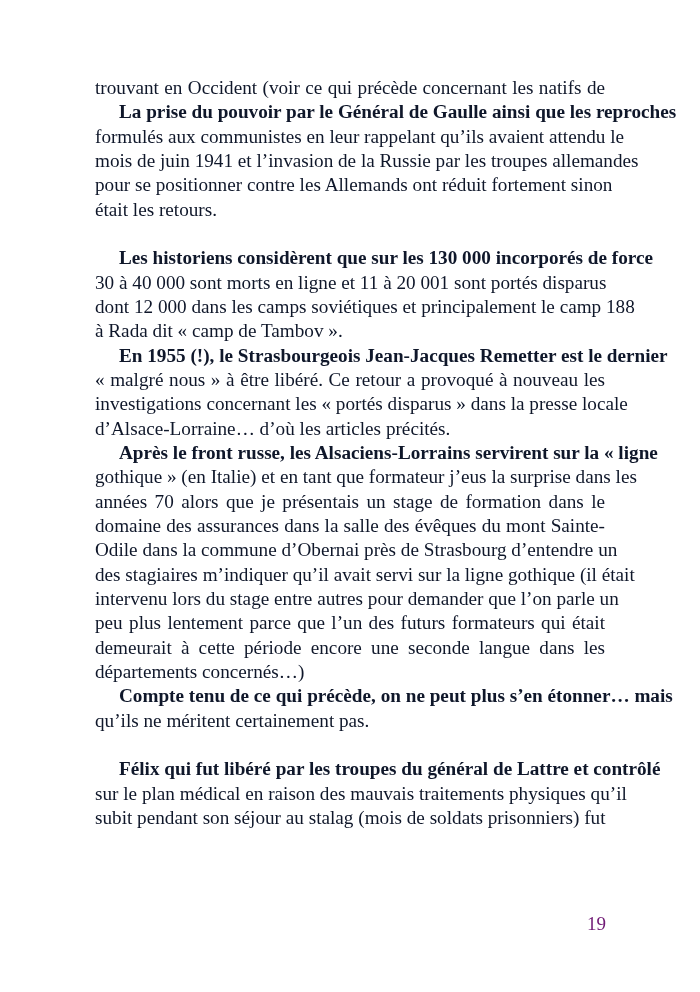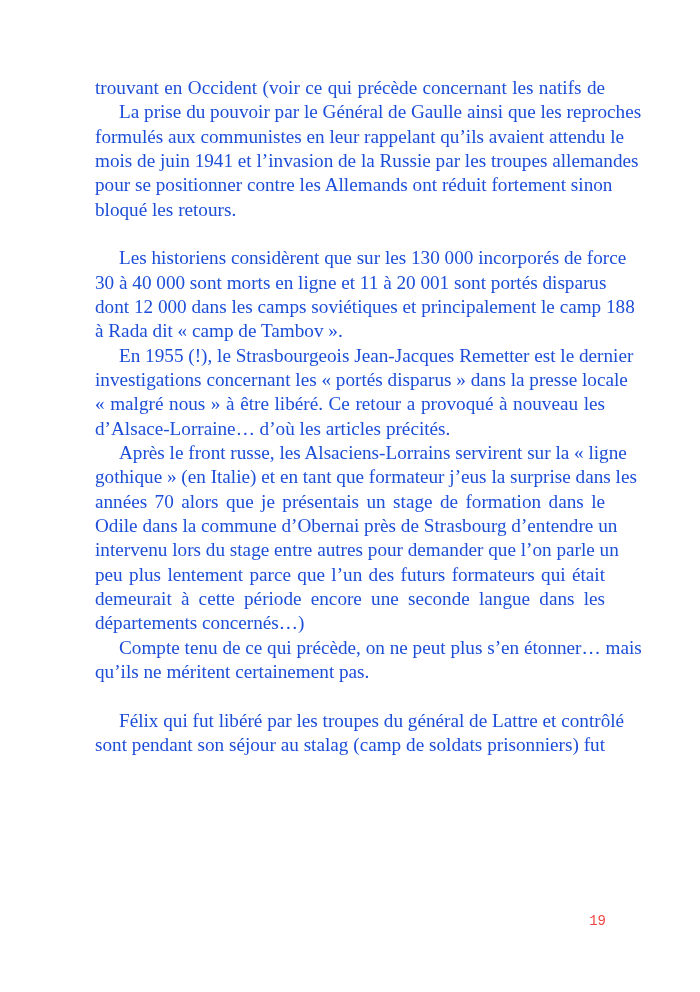--- a/index.html
+++ b/index.html
@@ -4,88 +4,91 @@
 <style>
   html, body { margin: 0; padding: 0; background: #ffffff; }
   body { width: 700px; height: 992px; position: relative; overflow: hidden; }
   .page {
     position: absolute; left: 0; top: 0; width: 700px; height: 992px; background: #fff;
   }
   .text {
     position: absolute; left: 95px; top: 76px; width: 510px;
     font-family: "Liberation Serif", serif;
     font-size: 19.2px;
-    color: #1d4ed8;
+    color: #0f172a;
   }
   .line {
     height: 24.33px; line-height: 24.33px;
     white-space: nowrap;
     text-align: justify; text-align-last: justify;
     overflow: visible;
   }
   .line.last { text-align-last: left; }
-  .line.indent { padding-left: 24px; }
+  .line.indent { padding-left: 24px; font-weight: bold; }
   .line.blank { height: 24.33px; }
   .pagenum {
     position: absolute; left: 560px; width: 46px; top: 913px;
     text-align: right;
-    font-family: Liberation Mono, monospace;
-    font-size: 14px; color: #ef4444;
+    font-family: Liberation Serif, serif;
+    font-size: 19px; color: #701a75;
   }
 </style>
 </head>
 <body>
 
 <div class="page">
   <div class="text">
 
     <div class="para">
       <div class="line">trouvant en Occident (voir ce qui précède concernant les natifs de</div>
     </div>
 
     <div class="para">
       <div class="line indent">La prise du pouvoir par le Général de Gaulle ainsi que les reproches</div>
       <div class="line">formulés aux communistes en leur rappelant qu’ils avaient attendu le</div>
       <div class="line">mois de juin 1941 et l’invasion de la Russie par les troupes allemandes</div>
       <div class="line">pour se positionner contre les Allemands ont réduit fortement sinon</div>
-      <div class="line last">bloqué les retours.</div>
+      <div class="line last">était les retours.</div>
     </div>
     <div class="line blank"></div>
 
     <div class="para">
       <div class="line indent">Les historiens considèrent que sur les 130 000 incorporés de force</div>
       <div class="line">30 à 40 000 sont morts en ligne et 11 à 20 001 sont portés disparus</div>
       <div class="line">dont 12 000 dans les camps soviétiques et principalement le camp 188</div>
       <div class="line last">à Rada dit « camp de Tambov ».</div>
     </div>
 
     <div class="para">
       <div class="line indent">En 1955 (!), le Strasbourgeois Jean-Jacques Remetter est le dernier</div>
+      <div class="line">« malgré nous » à être libéré. Ce retour a provoqué à nouveau les</div>
       <div class="line">investigations concernant les « portés disparus » dans la presse locale</div>
-      <div class="line">« malgré nous » à être libéré. Ce retour a provoqué à nouveau les</div>
       <div class="line last">d’Alsace-Lorraine… d’où les articles précités.</div>
     </div>
 
     <div class="para">
       <div class="line indent">Après le front russe, les Alsaciens-Lorrains servirent sur la « ligne</div>
       <div class="line">gothique » (en Italie) et en tant que formateur j’eus la surprise dans les</div>
       <div class="line">années 70 alors que je présentais un stage de formation dans le</div>
+      <div class="line">domaine des assurances dans la salle des évêques du mont Sainte-</div>
       <div class="line">Odile dans la commune d’Obernai près de Strasbourg d’entendre un</div>
+      <div class="line">des stagiaires m’indiquer qu’il avait servi sur la ligne gothique (il était</div>
       <div class="line">intervenu lors du stage entre autres pour demander que l’on parle un</div>
       <div class="line">peu plus lentement parce que l’un des futurs formateurs qui était</div>
       <div class="line">demeurait à cette période encore une seconde langue dans les</div>
       <div class="line last">départements concernés…)</div>
     </div>
 
     <div class="para">
       <div class="line indent">Compte tenu de ce qui précède, on ne peut plus s’en étonner… mais</div>
       <div class="line last">qu’ils ne méritent certainement pas.</div>
     </div>
     <div class="line blank"></div>
 
     <div class="para">
       <div class="line indent">Félix qui fut libéré par les troupes du général de Lattre et contrôlé</div>
-      <div class="line">sont pendant son séjour au stalag (camp de soldats prisonniers) fut</div>
+      <div class="line">sur le plan médical en raison des mauvais traitements physiques qu’il</div>
+      <div class="line">subit pendant son séjour au stalag (mois de soldats prisonniers) fut</div>
     </div>
   </div>
 
   <div class="pagenum">19</div>
 </div>
 
 </body></html>

